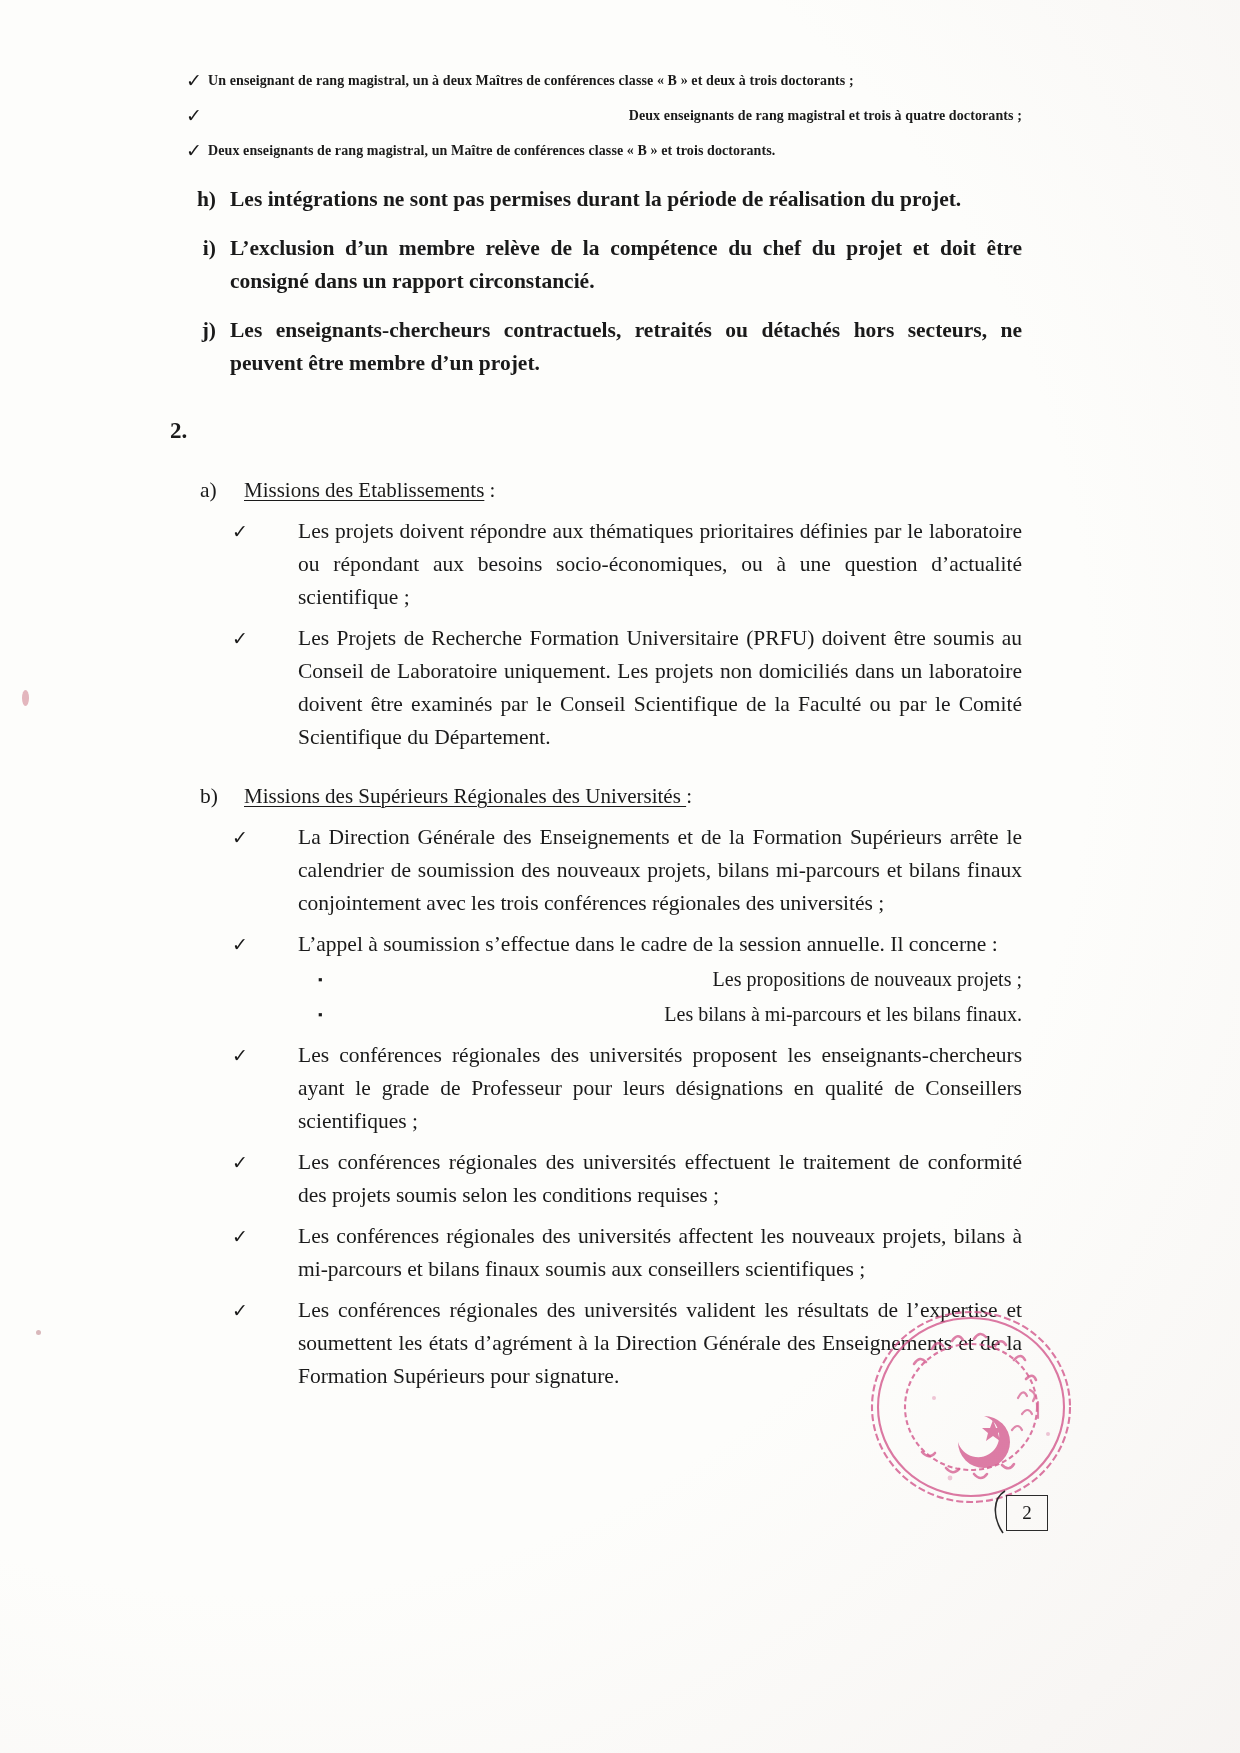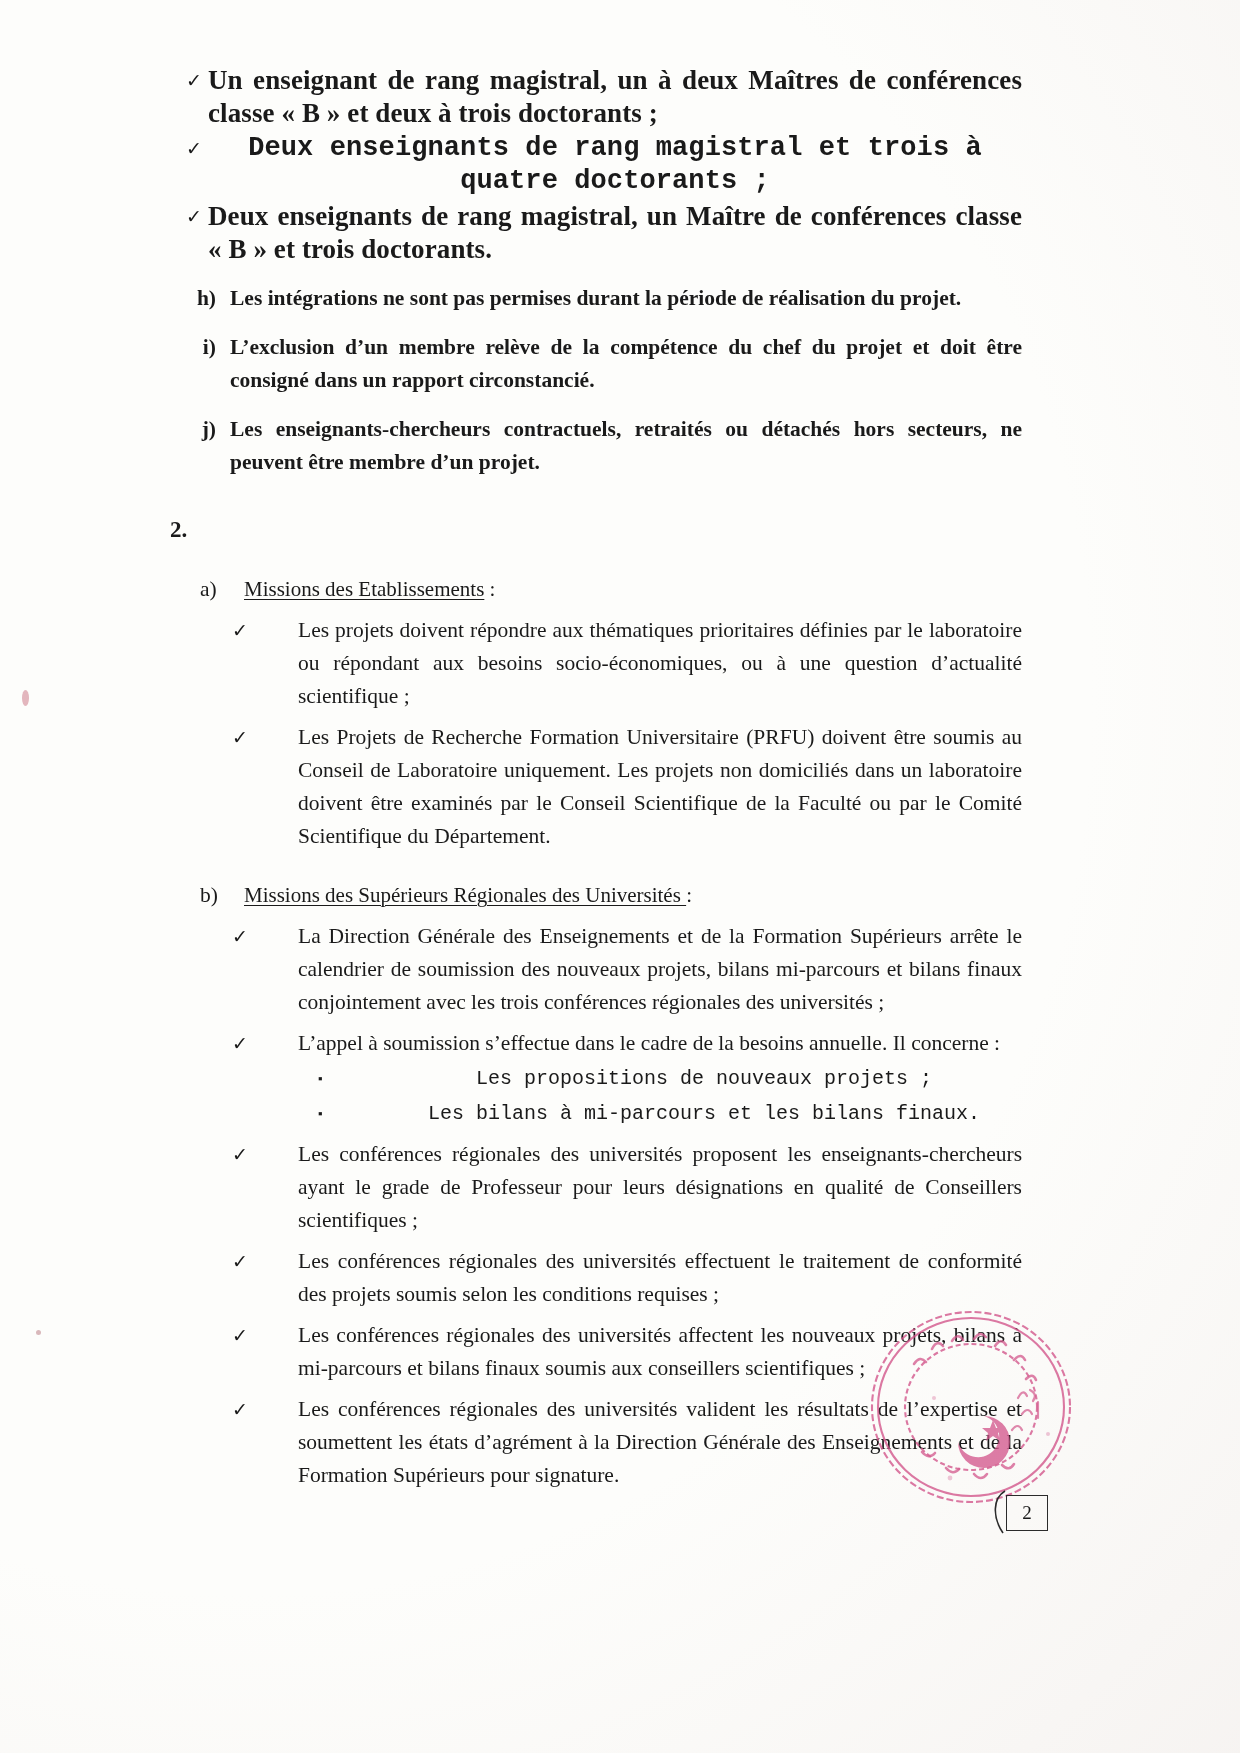--- a/index.html
+++ b/index.html
@@ -48,26 +48,26 @@
     font-size:13px;
     color:#1a1a1a;
   }
   .txt{
     flex:1 1 auto;
     text-align:justify;
     text-justify:inter-word;
     font-size:21.5px;
     line-height:33px;
   }
-  .txt.nojust{text-align:center;font-family:Liberation Mono, monospace;}
+  .txt.nojust{text-align:right;}
 
   
   .bold-group .txt{
     font-weight:bold;
-    font-size:27px;
+    font-size:14px;
     letter-spacing:.1px;
   }
   .bold-group .check{font-weight:normal;}
 
   
   .letter-row{
     display:flex;
     align-items:flex-start;
     margin-top:16px;
   }
@@ -230,21 +230,21 @@
     </div>
 
     <div class="lvl1">
       <div class="bullet-row">
         <span class="check">✓</span>
         <span class="txt">La Direction Générale des Enseignements et de la Formation Supérieurs arrête le calendrier de soumission des nouveaux projets, bilans mi-parcours et bilans finaux conjointement avec les trois conférences régionales des universités ;</span>
       </div>
       <div class="gap-s"></div>
       <div class="bullet-row">
         <span class="check">✓</span>
-        <span class="txt">L’appel à soumission s’effectue dans le cadre de la besoins annuelle. Il concerne :</span>
+        <span class="txt">L’appel à soumission s’effectue dans le cadre de la session annuelle. Il concerne :</span>
       </div>
 
       <div class="lvl2">
         <div class="bullet-row">
           <span class="sq">▪</span>
           <span class="txt nojust">Les propositions de nouveaux projets ;</span>
         </div>
         <div class="bullet-row">
           <span class="sq">▪</span>
           <span class="txt nojust">Les bilans à mi-parcours et les bilans finaux.</span>

